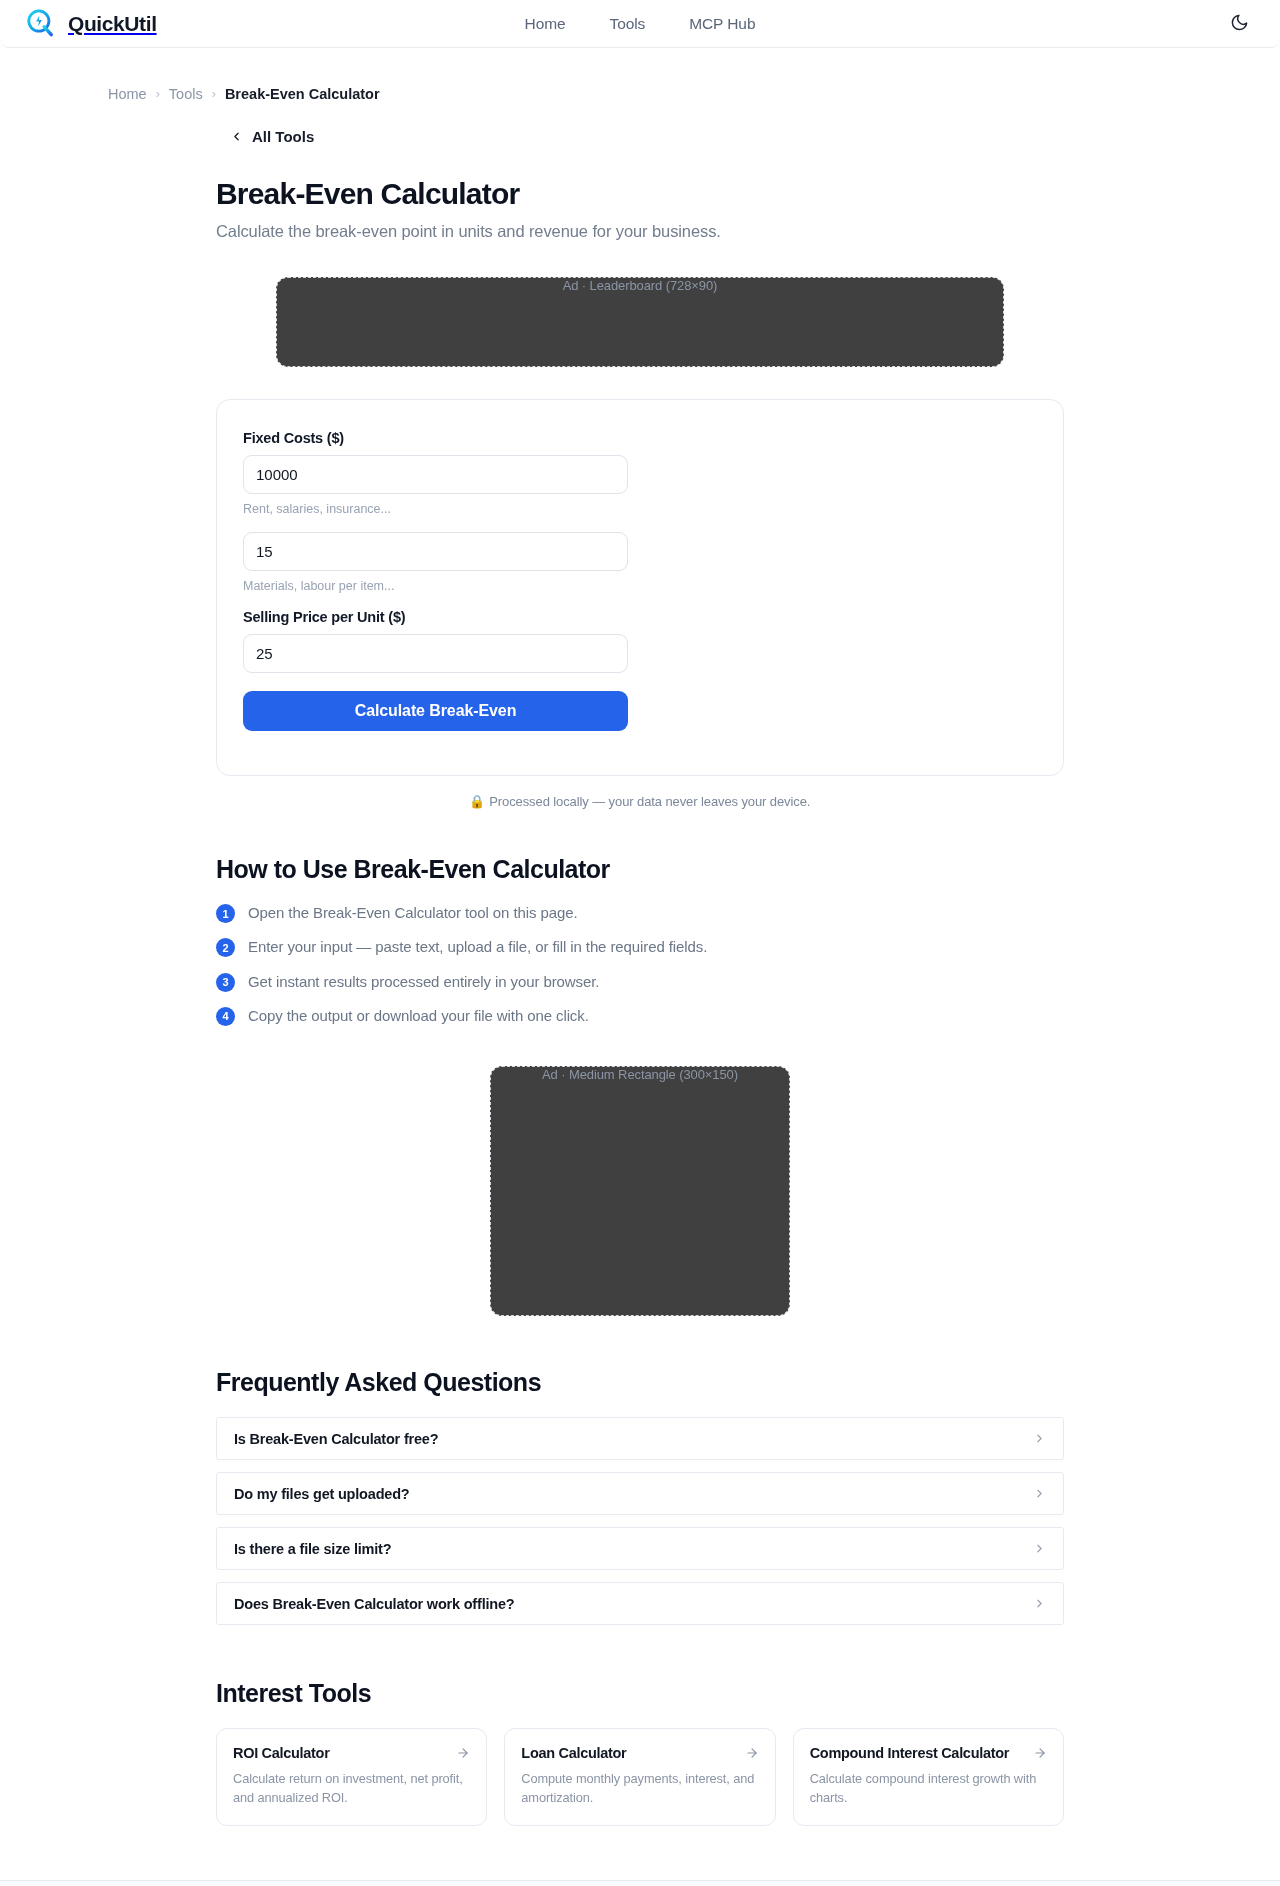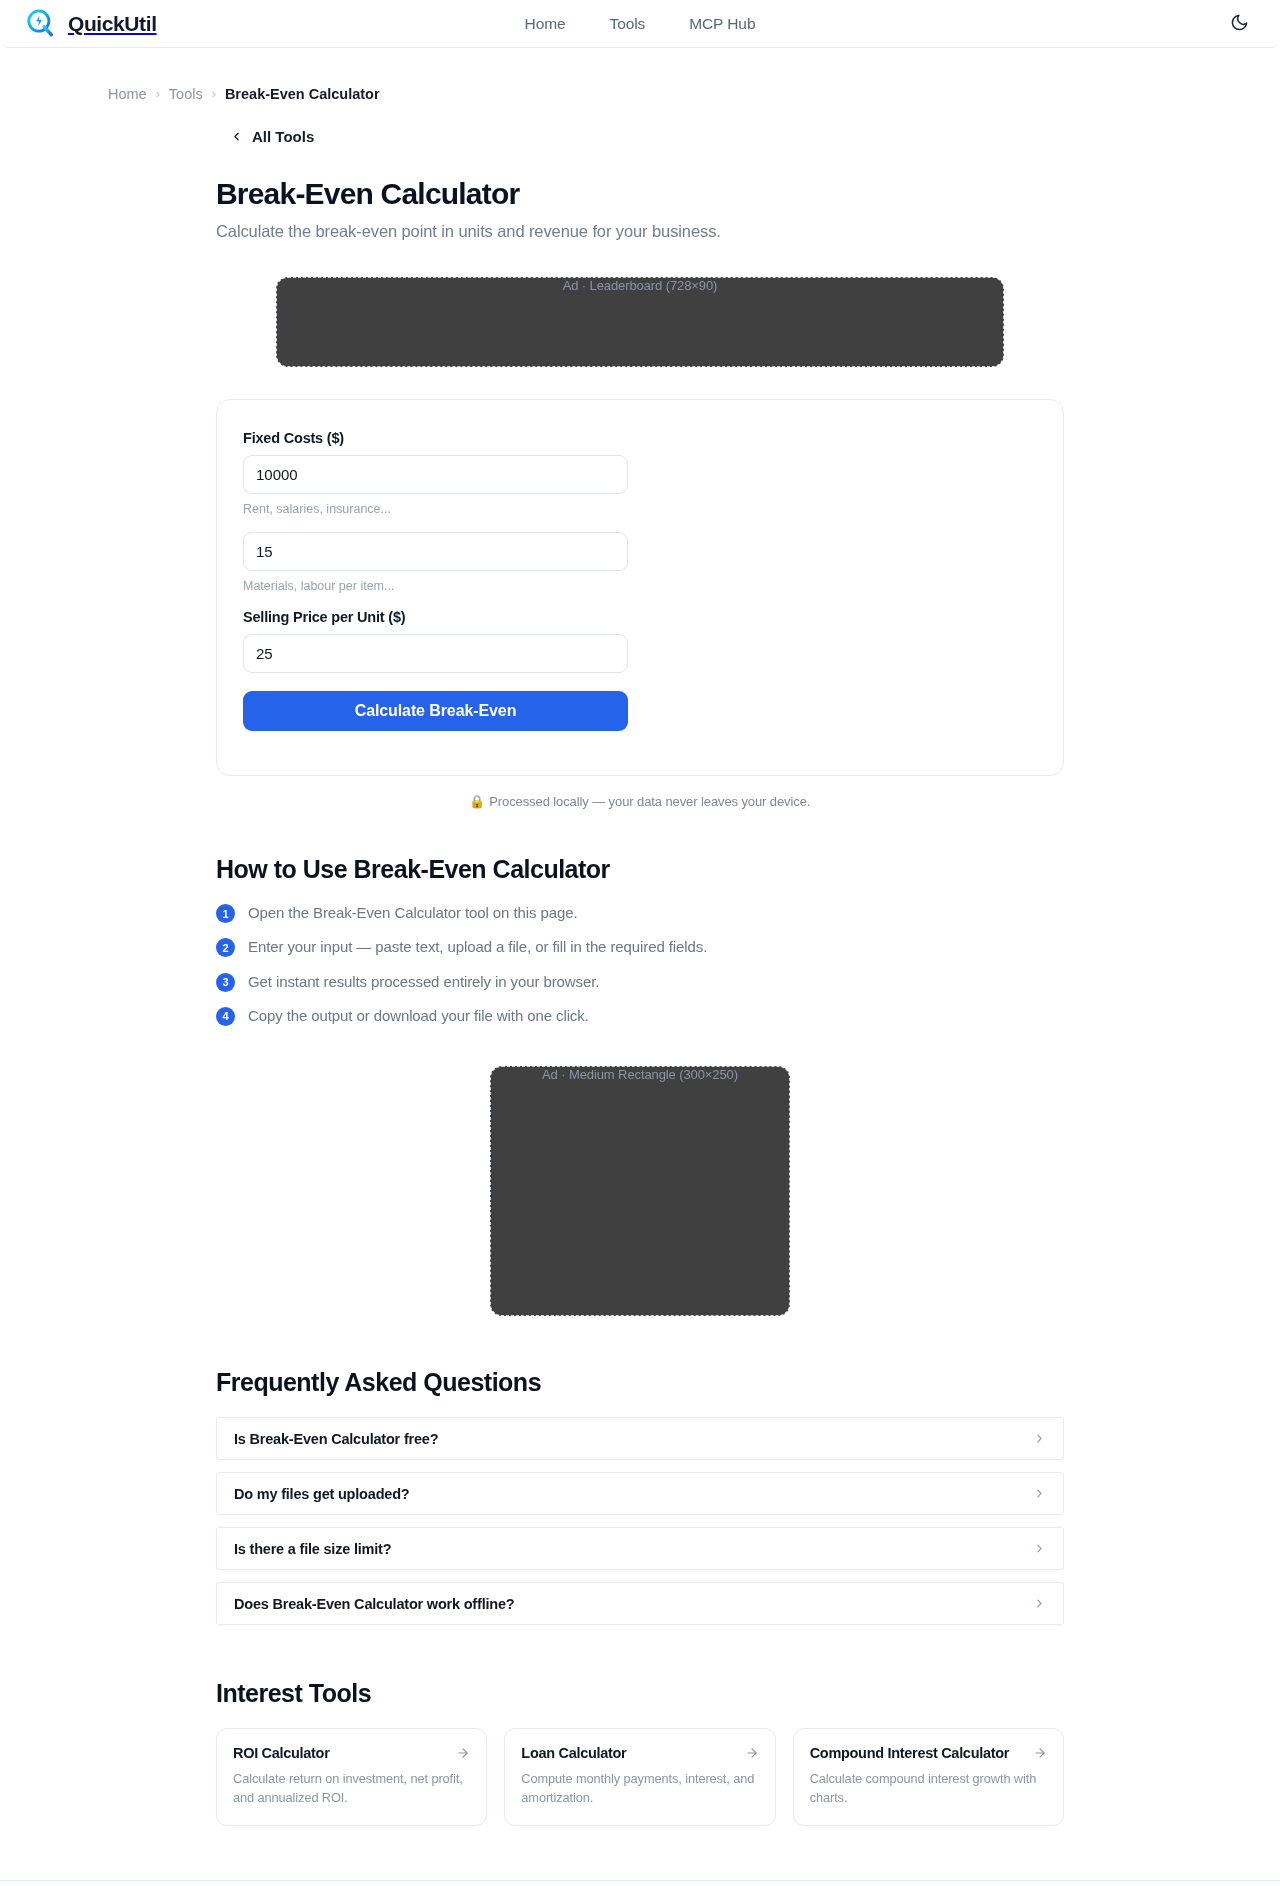--- a/index.html
+++ b/index.html
@@ -403,21 +403,21 @@
           </li>
           <li class="howto-item">
             <span class="step-num">4</span>
             <span class="step-text">Copy the output or download your file with one click.</span>
           </li>
         </ol>
       </section>
 
       
       <div class="ad-slot ad-rect">
-        <span>Ad · Medium Rectangle (300×250)</span>
+        <span>Ad · Medium Rectangle (300×150)</span>
       </div>
 
       
       <section class="faq">
         <h2 class="section-title">Frequently Asked Questions</h2>
         <div class="faq-list">
           <div class="faq-item">
             <span class="faq-q">Is Break-Even Calculator free?</span>
             <span>
               <svg class="faq-chev" width="13" height="13" viewBox="0 0 24 24" fill="none" stroke="currentColor" stroke-width="2.2" stroke-linecap="round" stroke-linejoin="round">

